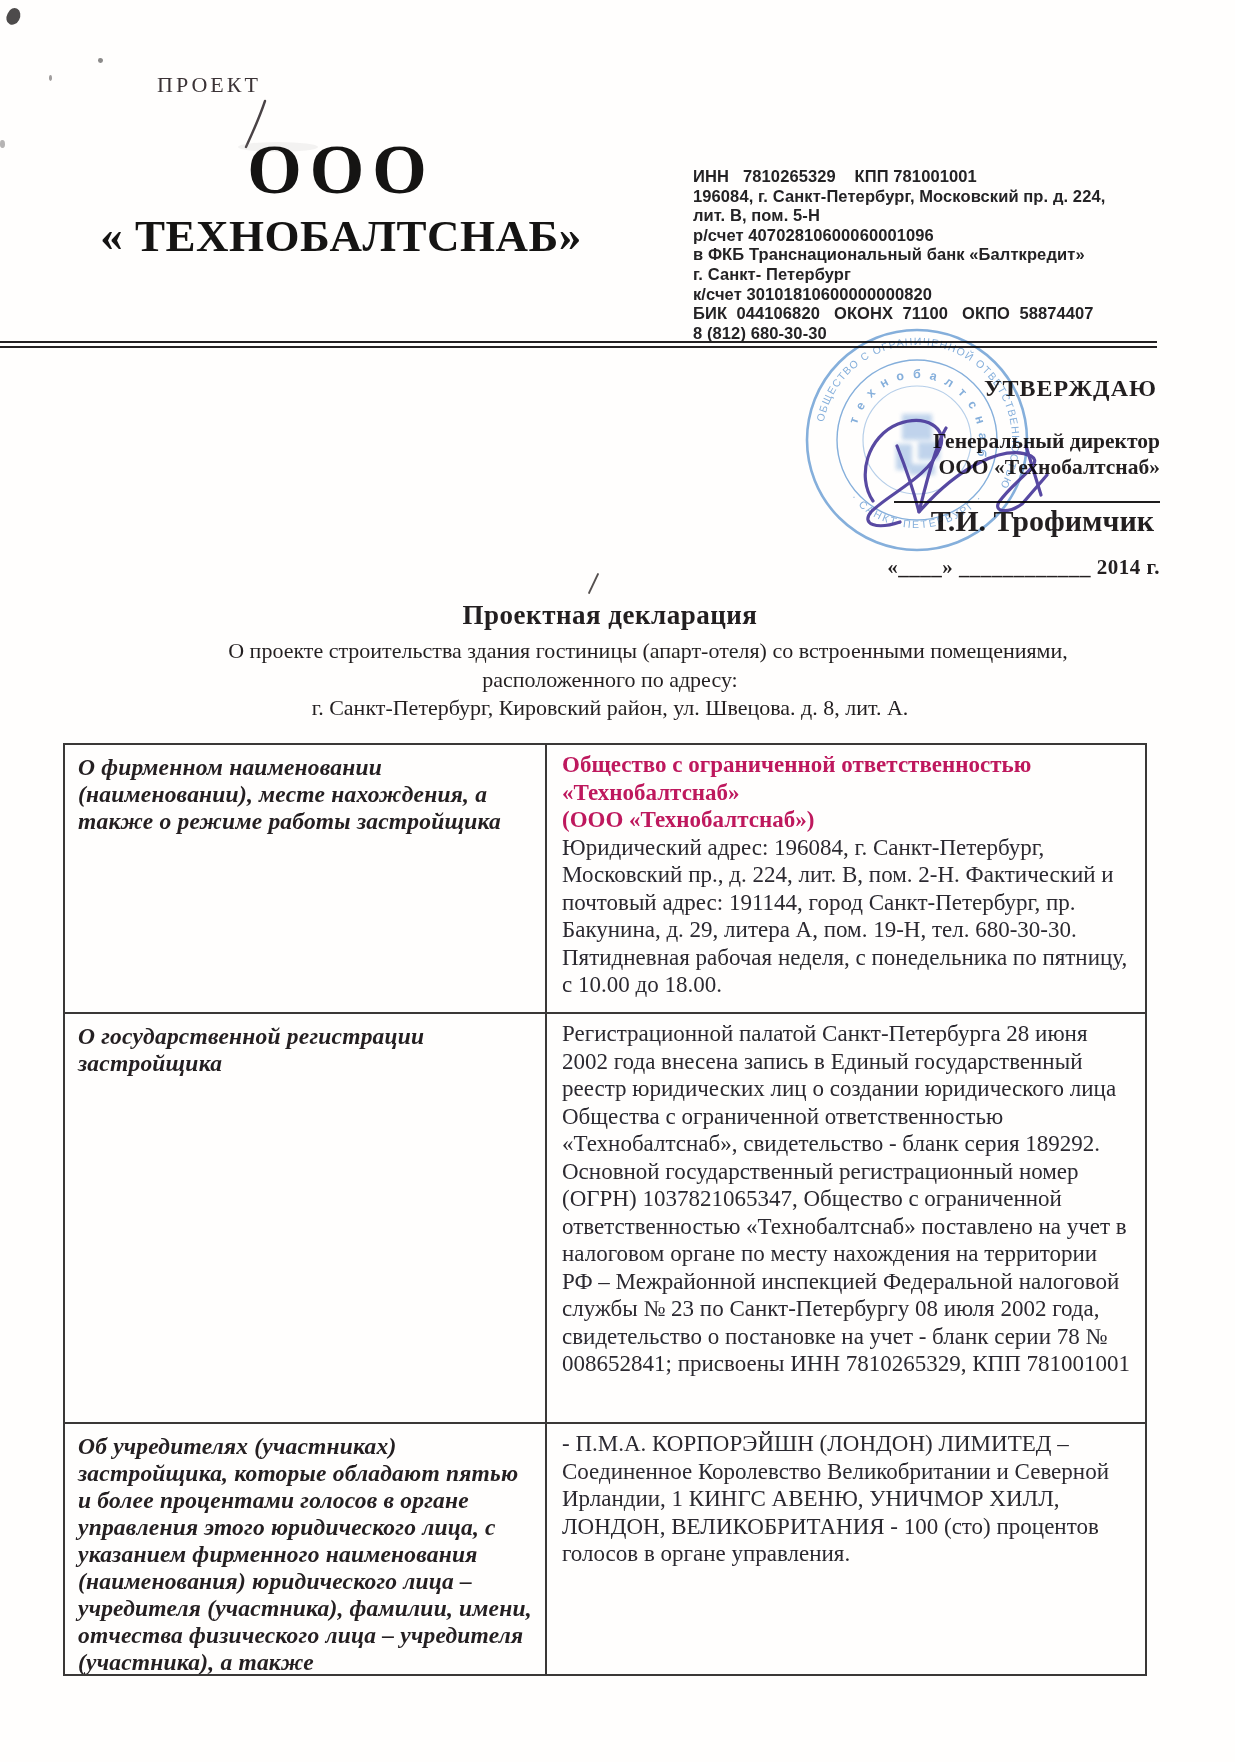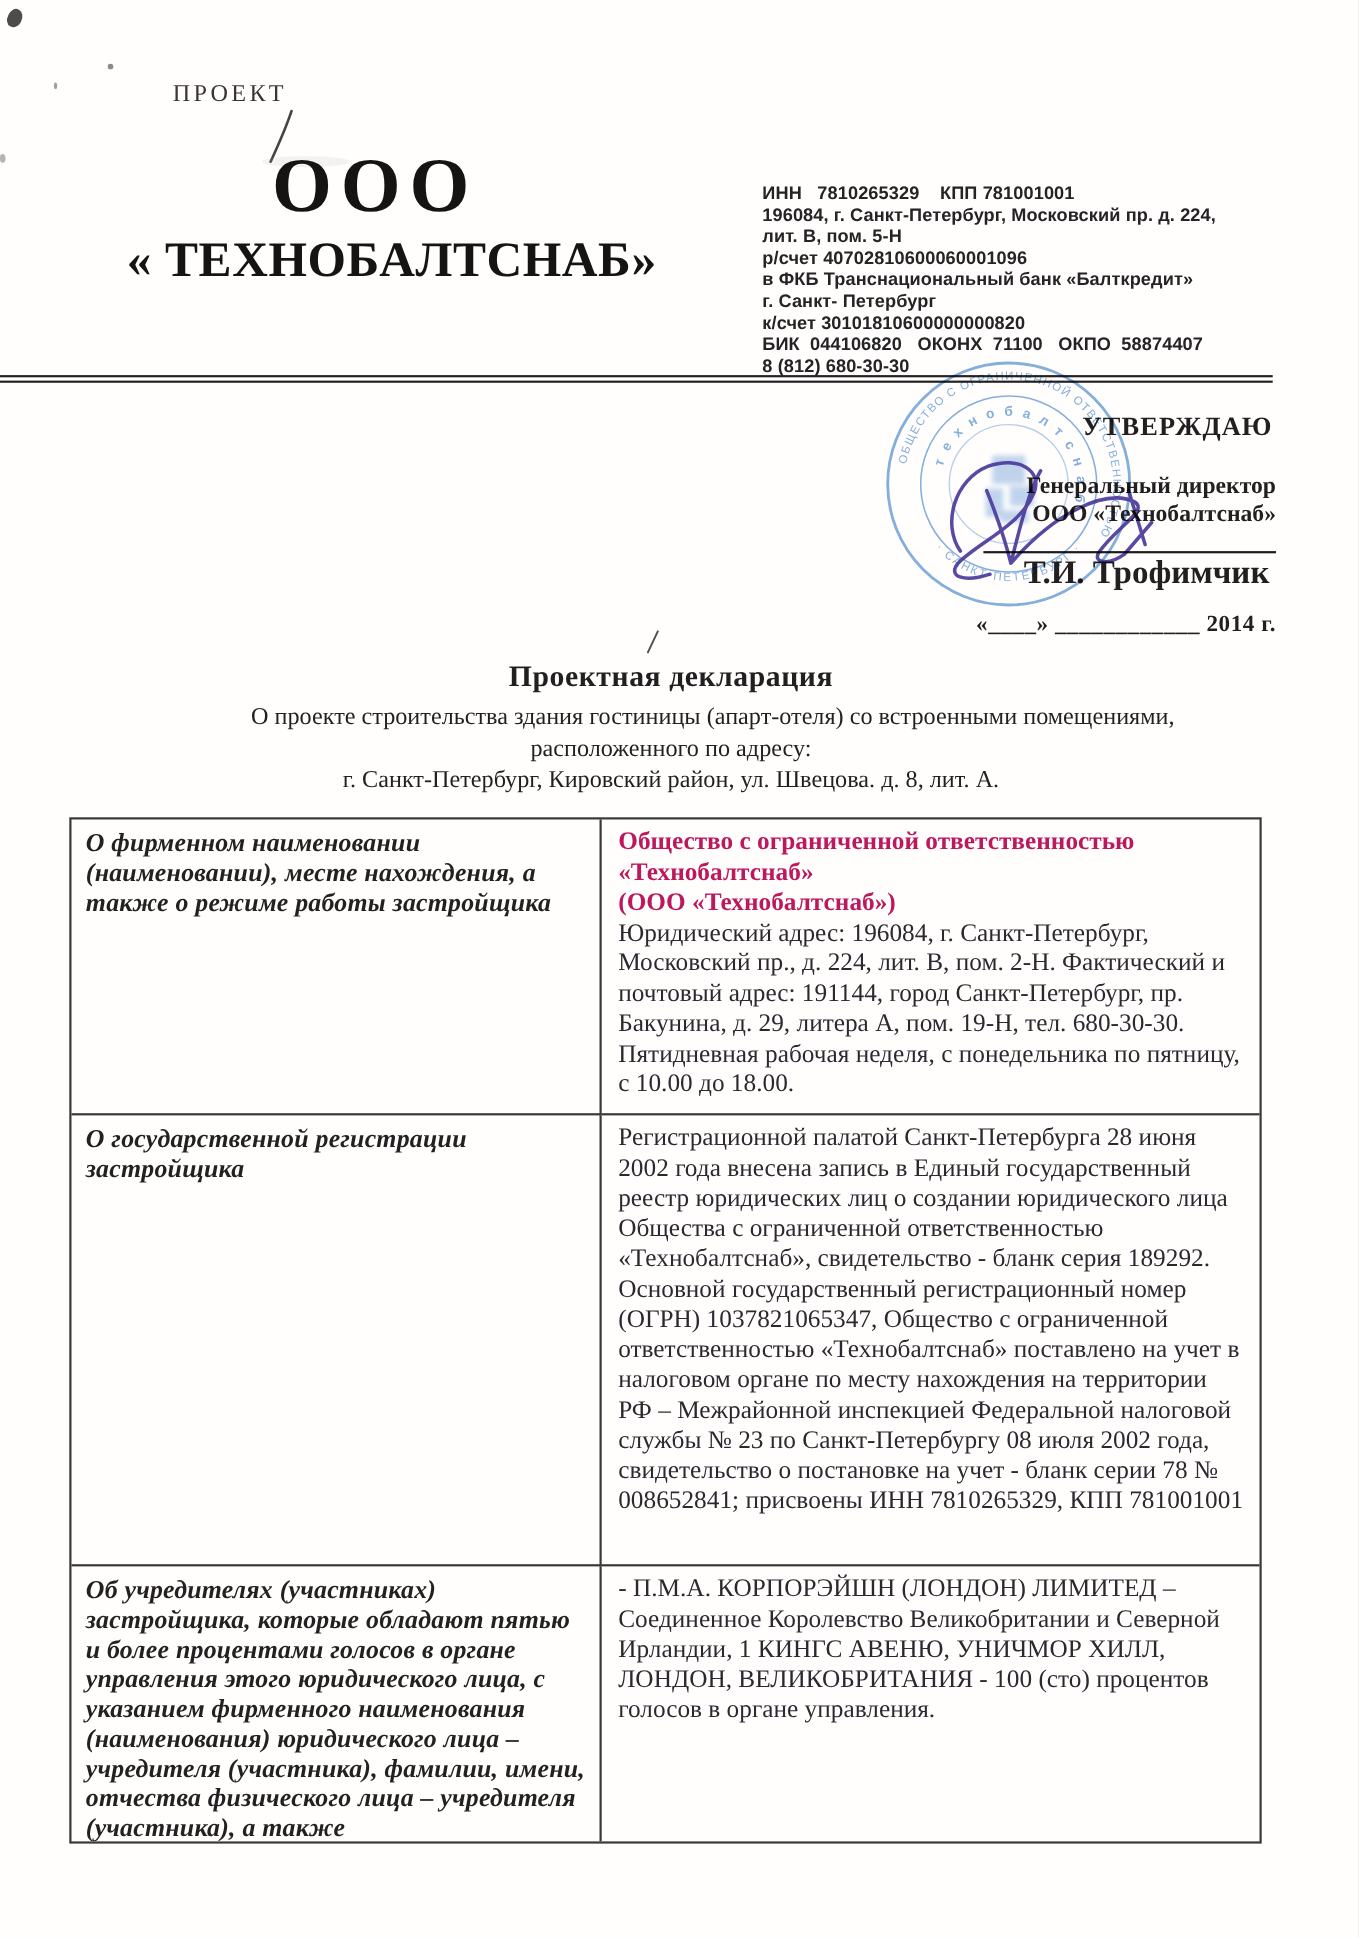--- a/index.html
+++ b/index.html
@@ -8,21 +8,21 @@
     font-family:"Liberation Serif","DejaVu Serif",serif; color:#231f20;
     overflow:hidden; margin:0 auto;
   }
   .abs{position:absolute;}
   
   .artifact{position:absolute; background:#2e2b2b; border-radius:45% 55% 50% 50%;}
   
   #project-label{top:72px; left:157px; font-size:22px; letter-spacing:3px; color:#3b3336;}
   #company-name{top:132px; left:85px; width:512px; text-align:center; font-weight:bold; color:#151413;}
   #company-line1{font-size:70px; line-height:76px; letter-spacing:8px;}
-  #company-line2{font-size:45px; line-height:56px; letter-spacing:0.5px; white-space:nowrap;text-align:right;}
+  #company-line2{font-size:45px; line-height:56px; letter-spacing:0.5px; white-space:nowrap;}
   #requisites{top:167px; left:693px; width:440px;
     font-family:"Liberation Sans","DejaVu Sans",sans-serif; font-weight:bold;
     font-size:16.5px; line-height:19.6px; color:#242325; letter-spacing:0.1px;}
   .req-line{white-space:pre;}
   #double-rule{top:341px; left:0; width:1157px; height:3px;
     border-top:2px solid #242122; border-bottom:2.5px solid #242122;}
   
   #approval{top:375px; left:740px; width:420px; text-align:right; z-index:2;}
   #approve-label{font-size:24px; font-weight:bold; letter-spacing:1px; margin:0 3px 27px 0;}
   .director-line{font-size:21.5px; font-weight:bold; line-height:25.5px;}

